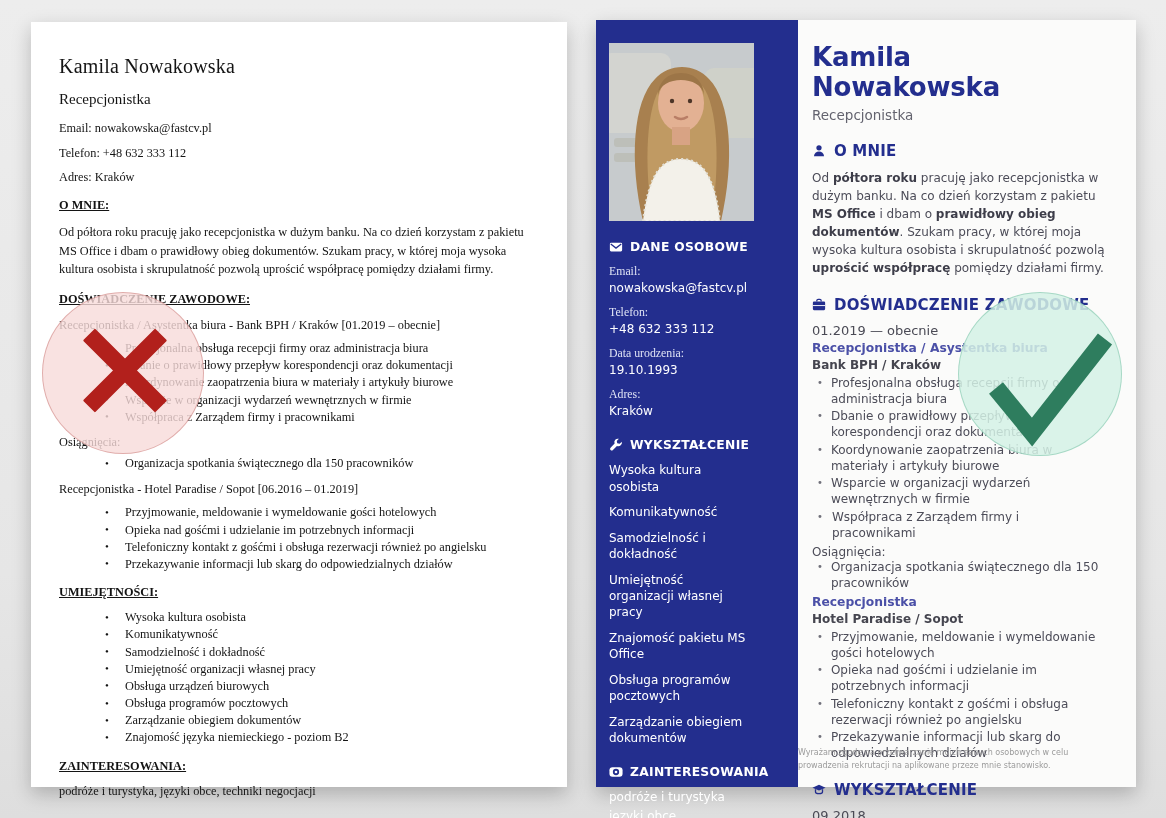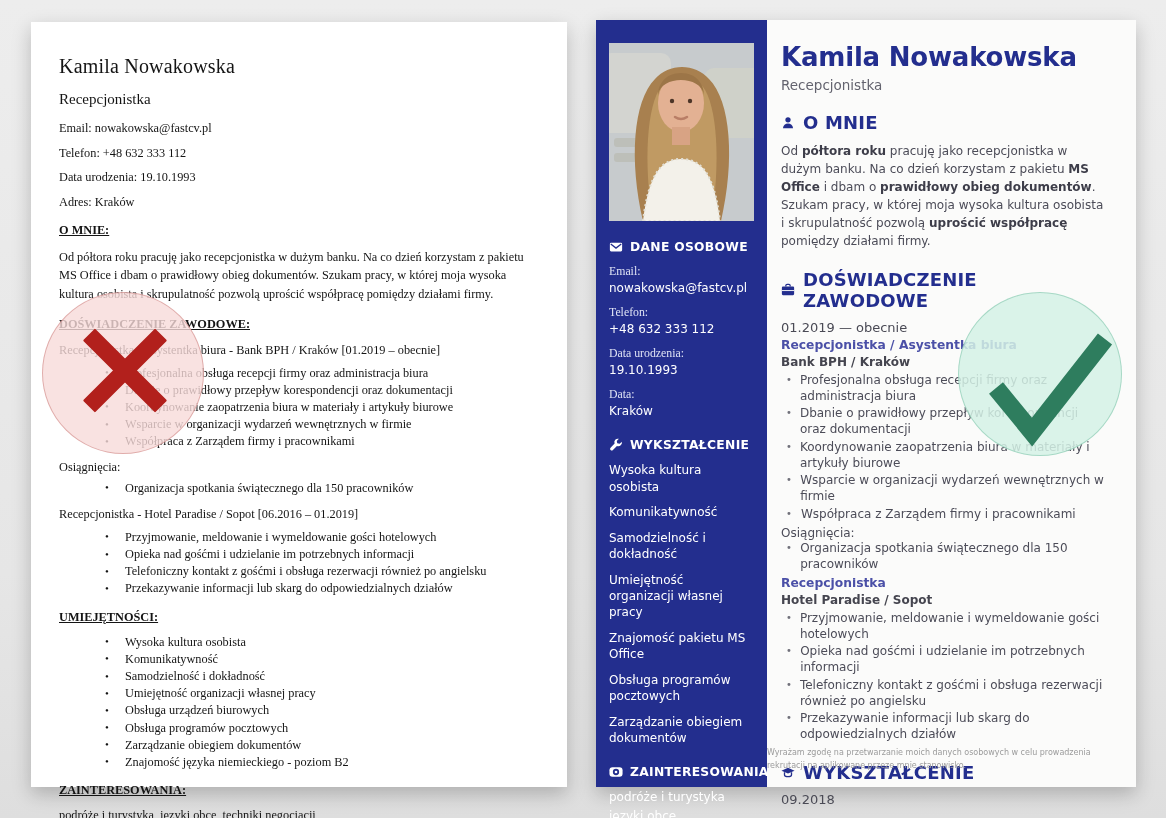--- a/index.html
+++ b/index.html
@@ -30,36 +30,36 @@
   .l-job{margin:11px 0 8px;}
   .lbul{padding-left:46px; margin-bottom:9px;}
   .lbul .li-row{display:flex; margin:1.8px 0; line-height:1.25;}
   .lbul .li-bullet{width:8px; margin-right:12px; font-size:11px; position:relative; top:.5px;}
   .l-ach{margin:10px 0 6px;}
   .l-int{margin-bottom:16px;}
 
   
   .page-right{left:596px; top:20px; width:540px; height:767px; display:flex; background:#fbfbfa;}
   .r-sidebar{
-    width:171px; background:var(--navy); color:#fff;
+    width:202px; background:var(--navy); color:#fff;
     padding:23px 13px 0 13px; flex-shrink:0;
   }
   .r-photo{width:145px; height:178px; display:block;}
   .s-head{display:flex; align-items:center; gap:7px; font-size:12.3px; font-weight:700;
     letter-spacing:.3px; margin:19px 0 10px; color:#fff;}
   .s-head .icn{width:14px; height:14px; flex-shrink:0; display:inline-flex;}
   .s-field-label{color:#dfe3f5; font-size:11.8px; margin-top:9px; line-height:1.35;font-family:Liberation Serif, serif;}
   .s-field-value{color:#fdfdff; font-size:12px; line-height:1.35;}
   .s-list .li-row{font-size:12px; line-height:1.35; margin-bottom:9.5px; max-width:142px;}
   .s-list2 .li-row{font-size:12px; line-height:1.45; margin-bottom:2px;}
 
   .r-main{flex:1; padding:22px 30px 0 14px; color:#4c4c58; position:relative;}
   .m-name{font-size:26px; font-weight:700; color:var(--navy); letter-spacing:-.2px;}
   .m-role{font-size:13.5px; color:#63636e; margin-top:5px;}
-  .m-head{display:flex; align-items:center; gap:8px; font-size:18px; font-weight:700;
+  .m-head{display:flex; align-items:center; gap:8px; font-size:15px; font-weight:700;
     color:var(--navy); letter-spacing:.2px; margin:19px 0 9px;}
   .m-head .icn{width:14px; height:14px; flex-shrink:0; display:inline-flex;}
   .m-p{font-size:12px; line-height:1.5; max-width:330px;}
   .m-p .b{font-weight:700; color:#3d3d49;margin-top:7px;}
   .m-dates{font-size:13px; color:#4a4a55; margin-top:9px;}
   .m-job-title{font-size:12.3px; font-weight:600; color:var(--jobblue); margin-top:3px;}
   .m-company{font-size:12px; font-weight:600; color:#45454f; margin-top:3px; margin-bottom:4px;}
   .mbul .li-row{display:flex; font-size:12px; line-height:1.33; margin:1.5px 0; max-width:332px;}
   .mbul .li-bullet{width:7px; margin:0 8px 0 5px; color:#70707a; font-size:10px; position:relative; top:0;}
   .m-ach-label{font-size:12px; margin-top:3px;}
@@ -85,21 +85,20 @@
 </style>
 </head>
 <body>
 
 <div class="page page-left">
   <div class="l-name">Kamila Nowakowska</div>
   <div class="l-role">Recepcjonistka</div>
   <div class="l-contacts">
       <div class="li-row"><span class="li-text">Email: nowakowska@fastcv.pl</span></div>
       <div class="li-row"><span class="li-text">Telefon: +48 632 333 112</span></div>
-      <div class="li-row"><span class="li-text">Data urodzenia: 19.10.1993</span></div>
       <div class="li-row"><span class="li-text">Adres: Kraków</span></div>
     </div>
 
   <div class="l-h">O MNIE:</div>
   <div class="l-p">Od półtora roku pracuję jako recepcjonistka w dużym banku. Na co dzień korzystam z pakietu MS Office i dbam o prawidłowy obieg dokumentów. Szukam pracy, w której moja wysoka kultura osobista i skrupulatność pozwolą uprościć współpracę pomiędzy działami firmy.</div>
 
   <div class="l-h">DOŚWIADCZENIE ZAWODOWE:</div>
   <div class="l-job">Recepcjonistka / Asystentka biura - Bank BPH / Kraków [01.2019 – obecnie]</div>
   <div class="lbul">
       <div class="li-row">
@@ -228,21 +227,21 @@
     </div>
     <div>
       <div class="s-field-label">Telefon:</div>
       <div class="s-field-value">+48 632 333 112</div>
     </div>
     <div>
       <div class="s-field-label">Data urodzenia:</div>
       <div class="s-field-value">19.10.1993</div>
     </div>
     <div>
-      <div class="s-field-label">Data:</div>
+      <div class="s-field-label">Adres:</div>
       <div class="s-field-value">Kraków</div>
     </div>
 
     <div class="s-head">
       <span class="icn">
         <svg viewBox="0 0 16 16" width="14" height="14">
             <path d="M14.6 4.2a4.1 4.1 0 0 1-5.5 4.9L4.5 13.7a1.9 1.9 0 0 1-2.7-2.7L6.4 6.4A4.1 4.1 0 0 1 11.3.9L8.9 3.3l.5 2.8 2.8.5 2.4-2.4z" fill="#fff"></path>
           </svg>
       </span>
       <span>WYKSZTAŁCENIE</span>

